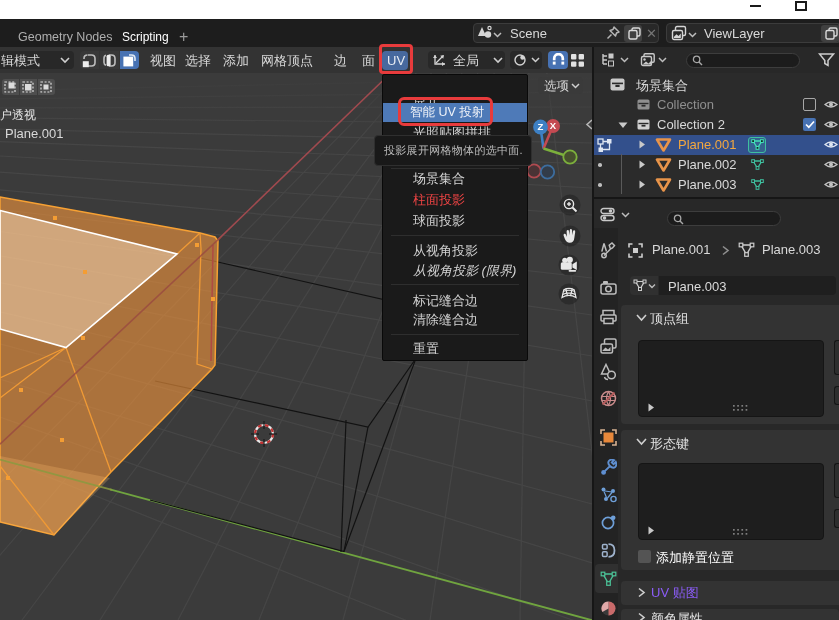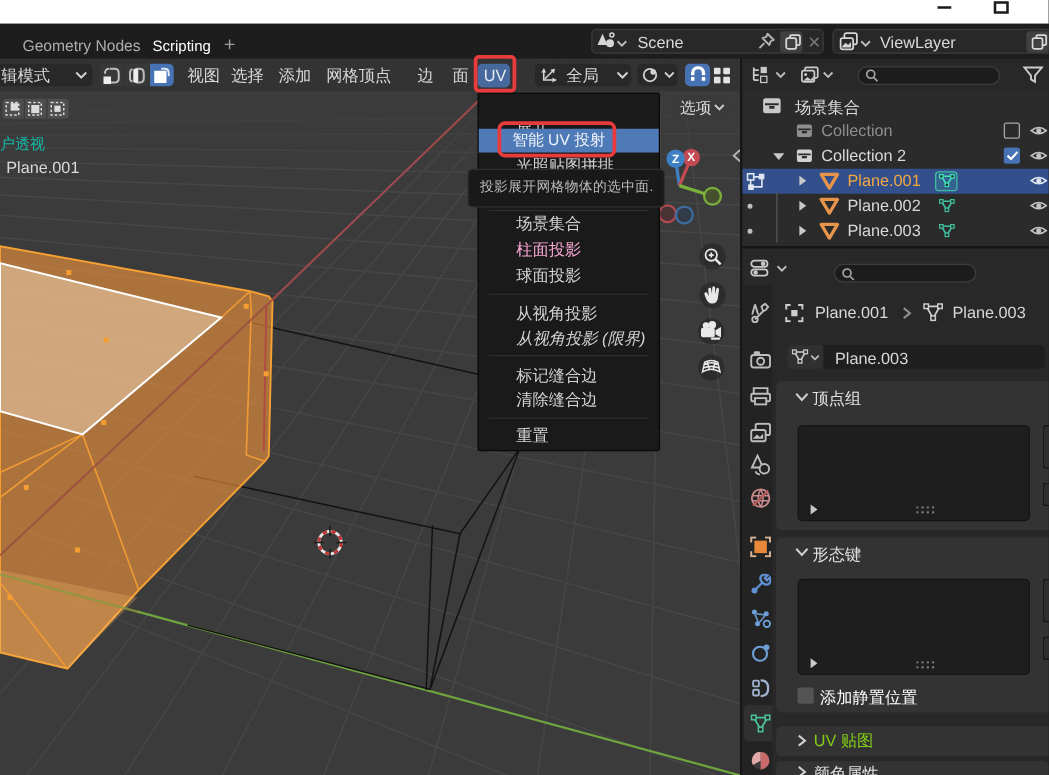--- a/index.html
+++ b/index.html
@@ -221,21 +221,21 @@
     <rect x="4.5" y="1.5" width="6" height="6" fill="#dcdcdc"></rect>
   </svg>
 <svg class="abs" style="left:22px;top:81px;" width="13" height="12">
     <rect x="1" y="1" width="10" height="10" fill="none" stroke="#dcdcdc" stroke-width="1.2" stroke-dasharray="2 1.6"></rect>
     <rect x="3" y="3" width="6.5" height="6.5" fill="#dcdcdc"></rect>
   </svg>
 <svg class="abs" style="left:40px;top:81px;" width="13" height="12">
     <rect x="1" y="1" width="10" height="10" fill="none" stroke="#dcdcdc" stroke-width="1.2" stroke-dasharray="2 1.6"></rect>
     <rect x="3.5" y="3.5" width="5" height="5" fill="#dcdcdc"></rect>
   </svg>
-<div class="txt" style="left:0px;top:109px;font-size:12px;color:#14b8a6;">户透视</div>
+<div class="txt" style="left:0px;top:109px;font-size:12px;color:#e5e5e5;">户透视</div>
 <div class="txt" style="left:5px;top:127px;">Plane.001</div>
 <svg class="abs" style="left:585px;top:118px;" width="9" height="13">
     <path d="M7 2 L2 6.5 L7 11" stroke="#b5b5b5" stroke-width="1.6" fill="none"></path>
   </svg>
 
 <svg class="abs" style="left:516px;top:108px;" width="76" height="76">
   <g transform="translate(27.5,40.5)">
     <line x1="0" y1="0" x2="-3" y2="-21" stroke="#3d80c4" stroke-width="2.6"></line>
     <line x1="0" y1="0" x2="9.5" y2="-22.5" stroke="#c44a52" stroke-width="2.6"></line>
     <line x1="0" y1="0" x2="26.5" y2="8.5" stroke="#7cb03c" stroke-width="2.6"></line>
@@ -276,21 +276,21 @@
   </g>
 </svg>
 
 <div class="abs" style="left:382px;top:74px;width:146px;height:287px;background:#1a1a1a;border:1px solid #090909;box-sizing:border-box;border-radius:2px;"></div>
 <div class="txt" style="left:413px;top:98px;font-size:13px;color:#d4d4d4;">展开</div>
 <div class="abs" style="left:383px;top:103px;width:144px;height:18.5px;background:#4e7ab8;"></div>
 <div class="txt" style="left:410px;top:106px;font-size:12.5px;color:#f0f3f8;">智能 UV 投射</div>
 <div class="txt" style="left:413px;top:126px;font-size:13px;color:#d4d4d4;font-family:Liberation Serif, serif;">光照贴图拼排</div>
 <div class="abs" style="left:391px;top:168px;width:128px;height:1px;background:#2e2e2e;"></div>
 <div class="txt" style="left:413px;top:172px;font-size:13px;color:#d4d4d4;">场景集合</div>
-<div class="txt" style="left:413px;top:193px;font-size:13px;color:#f9a8d4;">柱面投影</div>
+<div class="txt" style="left:413px;top:193px;font-size:13px;color:#ef4444;">柱面投影</div>
 <div class="txt" style="left:413px;top:214px;font-size:13px;color:#d4d4d4;">球面投影</div>
 <div class="abs" style="left:391px;top:235px;width:128px;height:1px;background:#2e2e2e;"></div>
 <div class="txt" style="left:413px;top:244px;font-size:13px;color:#d4d4d4;">从视角投影</div>
 <div class="txt" style="left:413px;top:264px;font-size:13px;color:#d4d4d4;font-style:italic;">从视角投影 (限界)</div>
 <div class="abs" style="left:391px;top:284px;width:128px;height:1px;background:#2e2e2e;"></div>
 <div class="txt" style="left:413px;top:294px;font-size:13px;color:#d4d4d4;">标记缝合边</div>
 <div class="txt" style="left:413px;top:313px;font-size:13px;color:#d4d4d4;">清除缝合边</div>
 <div class="abs" style="left:391px;top:334px;width:128px;height:1px;background:#2e2e2e;"></div>
 <div class="txt" style="left:413px;top:342px;font-size:13px;color:#d4d4d4;">重置</div>
 
@@ -597,19 +597,19 @@
   </svg>
 <div class="abs" style="left:834px;top:463px;width:5px;height:33px;background:#2e2e2e;border:1px solid #151515;border-right:none;border-radius:3px 0 0 3px;"></div>
 <div class="abs" style="left:834px;top:509px;width:5px;height:17px;background:#2e2e2e;border:1px solid #151515;border-right:none;border-radius:3px 0 0 3px;"></div>
 <div class="abs" style="left:638px;top:550px;width:13px;height:13px;background:#545454;border-radius:2px;"></div>
 <div class="txt" style="left:656px;top:551px;color:#ffffff;">添加静置位置</div>
 
 <div class="abs" style="left:621px;top:581px;width:218px;height:24px;background:#333333;border-radius:4px 0 0 4px;"></div>
 <svg class="abs" style="left:637px;top:587px;" width="9" height="11">
     <path d="M2 1.5 L7 5.5 L2 9.5" stroke="#cfcfcf" stroke-width="1.6" fill="none"></path>
   </svg>
-<div class="txt" style="left:651px;top:586px;color:#84cc16;">UV 贴图</div>
+<div class="txt" style="left:651px;top:586px;color:#8b5cf6;">UV 贴图</div>
 
 <div class="abs" style="left:621px;top:609px;width:218px;height:11px;background:#333333;border-radius:4px 4px 0 0;"></div>
 <svg class="abs" style="left:637px;top:612px;" width="9" height="11">
     <path d="M2 1.5 L7 5.5 L2 9.5" stroke="#cfcfcf" stroke-width="1.6" fill="none"></path>
   </svg>
 <div class="txt" style="left:651px;top:612px;color:#e3e3e3;">颜色属性</div>
 
 </body></html>

